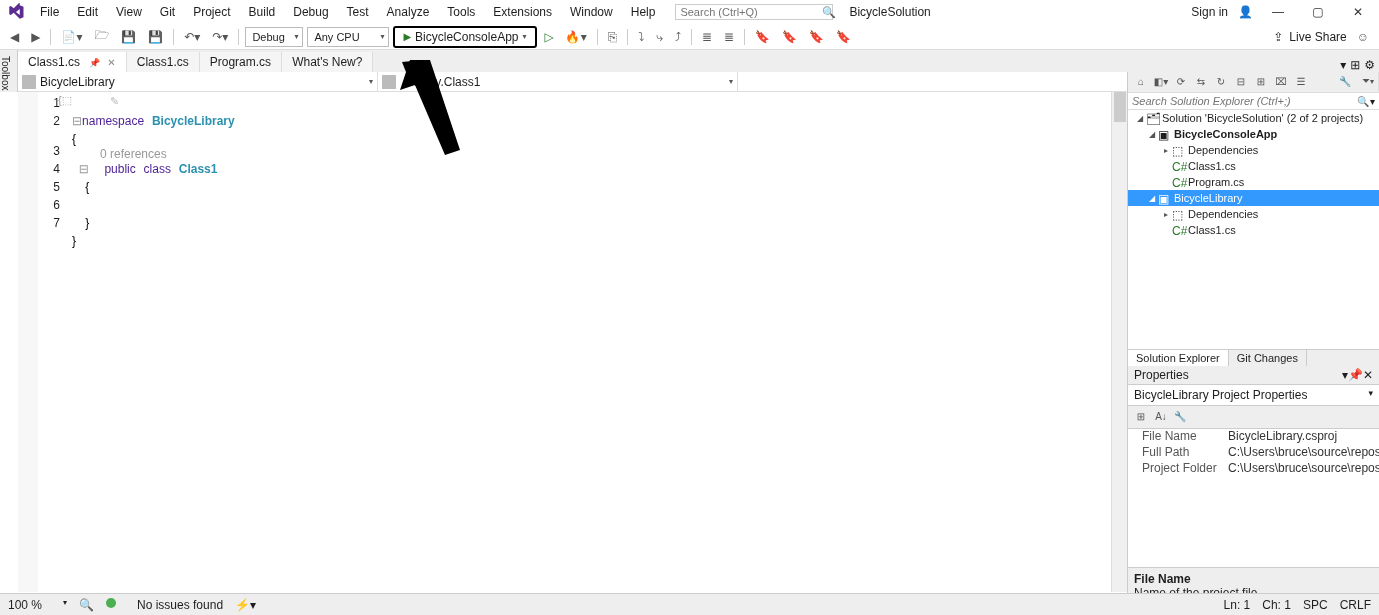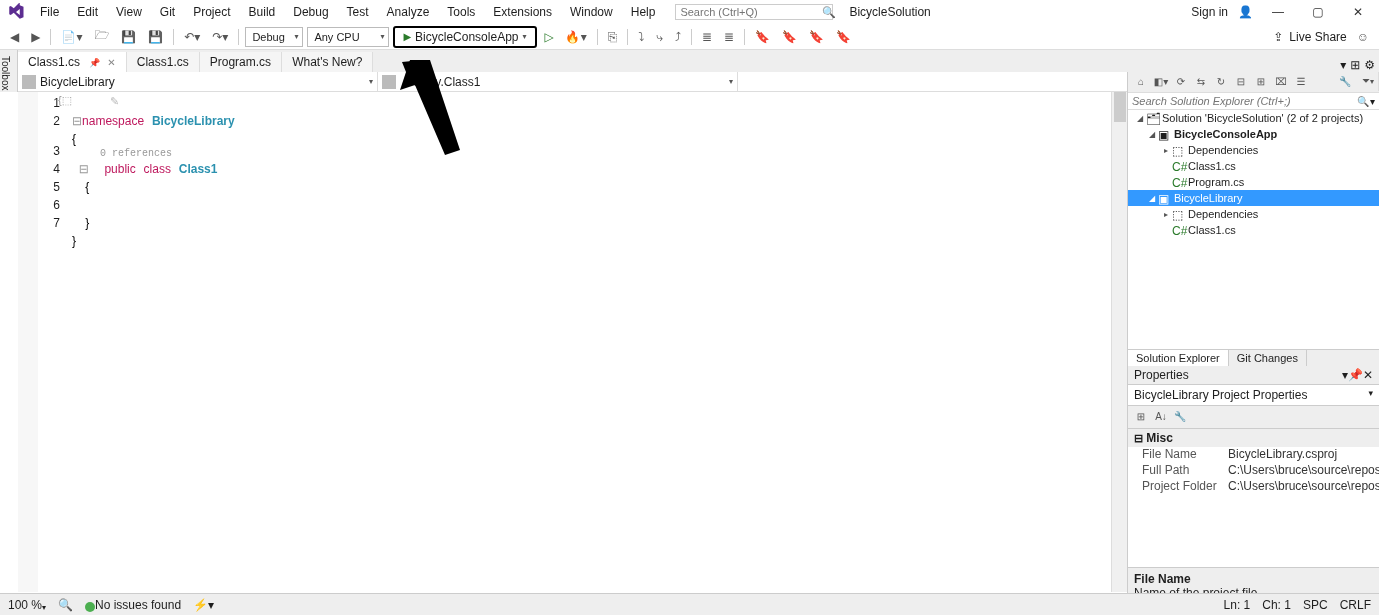--- a/index.html
+++ b/index.html
@@ -44,24 +44,24 @@
 
 
 .main{display:flex;height:500px}
 .vgutter{width:18px;background:#eee;writing-mode:vertical-lr;text-align:center;font-size:10px;padding-top:4px;border-right:1px solid #ccc}
 
 .editor-zone{flex:1;display:flex;flex-direction:column;position:relative}
 .code-area{flex:1;display:flex;position:relative;overflow:hidden}
 .code-margin{width:20px;background:#f7f7f7}
 .line-nums{width:30px;text-align:right;padding-right:8px;font-family:Consolas,monospace;font-size:13px;color:#2b91af;line-height:18px;padding-top:2px}
 .code-body{flex:1;font-family:Consolas,monospace;font-size:13px;line-height:18px;padding-top:2px;padding-left:4px;white-space:pre;position:relative}
-.kw{color:#be185d}
+.kw{color:#4c1d95}
 .cls{color:#2b91af}
 .txt{color:#000}
-.codelens{font-size:10px;color:#999;line-height:12px;display:block;margin-left:28px;font-family:Liberation Mono, monospace}
+.codelens{font-size:12px;color:#999;line-height:12px;display:block;margin-left:28px;font-family:Liberation Sans, sans-serif}
 .vscroll{width:16px;background:#f0f0f0;border-left:1px solid #ddd;position:relative}
 .vscroll-thumb{position:absolute;top:0;left:2px;width:12px;height:30px;background:#ccc}
 .edit-glyph{position:absolute;left:40px;top:2px;font-size:11px;color:#999}
 .pencil{position:absolute;left:92px;top:3px;font-size:11px;color:#bbb}
 
 
 .right-stack{width:252px;display:flex;flex-direction:column;border-left:1px solid #ccc}
 .panel-title{background:#3a3a3a;color:#fff;font-size:11px;padding:3px 6px;display:flex;align-items:center}
 .panel-title .ptxt{flex:1;color:#fff}
 .panel-title .pbtn{color:#fff;font-size:10px;margin-left:4px;cursor:pointer}
@@ -92,21 +92,21 @@
 .prop-grid{background:#fff}
 .prop-row{display:flex;font-size:11px;height:16px}
 .prop-name{width:100px;padding-left:14px;color:#555}
 .prop-val{flex:1;color:#333;overflow:hidden;white-space:nowrap}
 .prop-desc{padding:4px 6px;font-size:11px;border-top:1px solid #ccc;background:#eee}
 .prop-desc .dname{font-weight:600}
 
 
 .status{position:absolute;bottom:0;left:0;right:0;height:22px;background:#eee;border-top:1px solid #ccc;display:flex;align-items:center;padding:0 8px;font-size:11px;gap:12px;color:#444}
 .status .sp{margin-left:auto}
-.status-item{display:flex;align-items:flex-end;gap:0}
+.status-item{display:flex;align-items:flex-start;gap:21px}
 .ok-dot{width:10px;height:10px;border-radius:50%;background:#4caf50;display:inline-block}
 </style>
 </head>
 <body>
 
 <div class="menubar">
   <span class="vs-logo">
     <svg width="18" height="18" viewBox="0 0 24 24">
         <path fill="#5c2d91" d="M17 3l5 2v14l-5 2-8-8-4 3-2-1V5l2-1 4 3 8-8zm0 5l-5 4 5 4V8z"></path>
       </svg>
@@ -324,21 +324,20 @@
         <span class="pbtn">▾</span>
         <span class="pbtn">📌</span>
         <span class="pbtn">✕</span>
       </div>
       <div class="prop-obj"><span>BicycleLibrary Project Properties</span> <span style="float:right;font-size:9px">▾</span></div>
       <div class="prop-toolbar">
         <span class="se-tbtn">⊞</span>
         <span class="se-tbtn">A↓</span>
         <span class="se-tbtn">🔧</span>
       </div>
-      <div class="prop-cat">⊟ <span>Misc</span></div>
       <div class="prop-grid">
         <div class="prop-row">
             <div class="prop-name">File Name</div>
             <div class="prop-val">BicycleLibrary.csproj</div>
           </div>
         <div class="prop-row">
             <div class="prop-name">Full Path</div>
             <div class="prop-val">C:\Users\bruce\source\repos\Bicycle</div>
           </div>
         <div class="prop-row">

